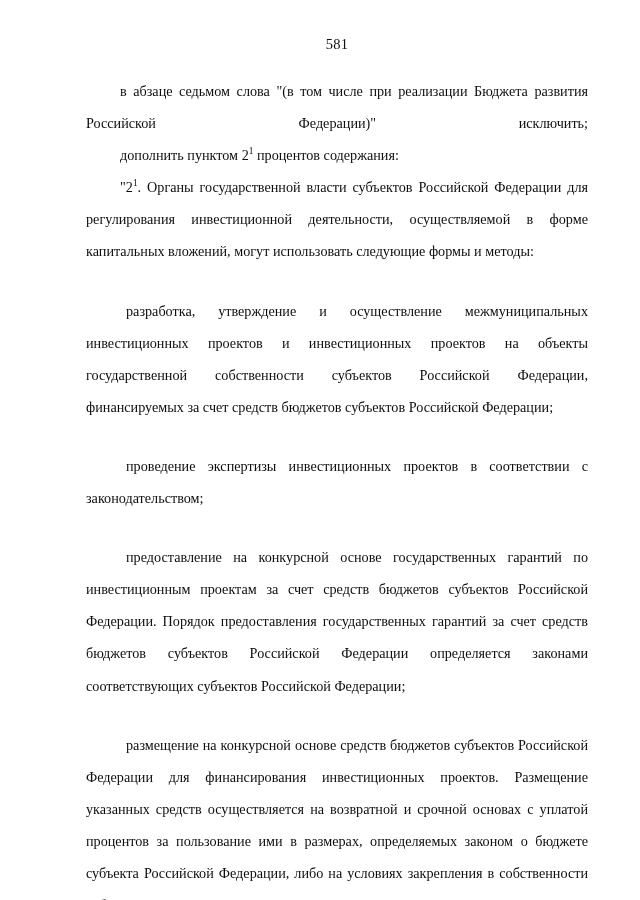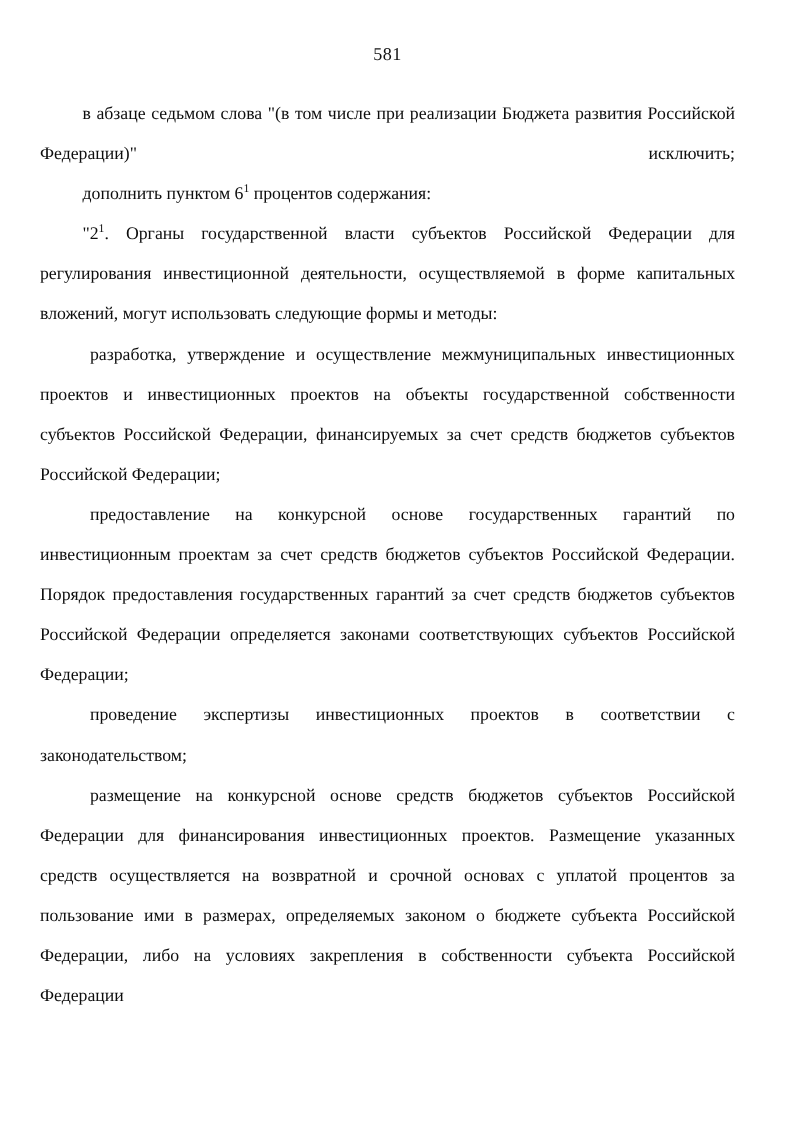--- a/index.html
+++ b/index.html
@@ -12,21 +12,21 @@
     height: 900px;
     font-family: "Liberation Serif", "DejaVu Serif", serif;
     color: #000000;
     overflow: hidden;
   }
   .page {
     position: relative;
     width: 640px;
     height: 900px;
     box-sizing: border-box;
-    padding: 28px 52px 30px 32px;
+    padding: 28px 52px 30px 86px;
   }
   .page-number {
     text-align: center;
     font-size: 14.5px;
     letter-spacing: 0.3px;
     margin: 8px 0 22px 0;
     color: #111;
   }
   .body-text {
     font-size: 14.2px;
@@ -39,44 +39,45 @@
     margin: 0 0 0 0;
     text-indent: 34px;
     text-align: justify;
     text-align-last: left;
   }
   .para.last-justify {
     text-align-last: justify;
   }
   .para.wide-indent {
     text-indent: 40px;
+    margin-top: 27px;
   }
   sup {
     font-size: 0.66em;
     vertical-align: super;
     line-height: 0;
   }
 </style>
 </head>
 <body>
 
 <div class="page">
 
   <div class="page-number">581</div>
 
   <div class="body-text">
 
     <p class="para last-justify">в абзаце седьмом слова "(в том числе при реализации Бюджета развития Российской Федерации)" исключить;</p>
 
-    <p class="para"><span>дополнить пунктом 6</span><sup>1</sup><span> процентов содержания:</span></p>
+    <p class="para"><span>дополнить пунктом 2</span><sup>1</sup><span> процентов содержания:</span></p>
 
     <p class="para"><span>"2</span><sup>1</sup><span>. Органы государственной власти субъектов Российской Федерации для регулирования инвестиционной деятельности, осуществляемой в форме капитальных вложений, могут использовать следующие формы и методы:</span></p>
 
     <p class="para wide-indent">разработка, утверждение и осуществление межмуниципальных инвестиционных проектов и инвестиционных проектов на объекты государственной собственности субъектов Российской Федерации, финансируемых за счет средств бюджетов субъектов Российской Федерации;</p>
 
+    <p class="para wide-indent">проведение экспертизы инвестиционных проектов в соответствии с законодательством;</p>
+
     <p class="para wide-indent">предоставление на конкурсной основе государственных гарантий по инвестиционным проектам за счет средств бюджетов субъектов Российской Федерации. Порядок предоставления государственных гарантий за счет средств бюджетов субъектов Российской Федерации определяется законами соответствующих субъектов Российской Федерации;</p>
-
-    <p class="para wide-indent">проведение экспертизы инвестиционных проектов в соответствии с законодательством;</p>
 
     <p class="para wide-indent last-justify">размещение на конкурсной основе средств бюджетов субъектов Российской Федерации для финансирования инвестиционных проектов. Размещение указанных средств осуществляется на возвратной и срочной основах с уплатой процентов за пользование ими в размерах, определяемых законом о бюджете субъекта Российской Федерации, либо на условиях закрепления в собственности субъекта Российской Федерации</p>
 
   </div>
 </div>
 
 </body></html>

